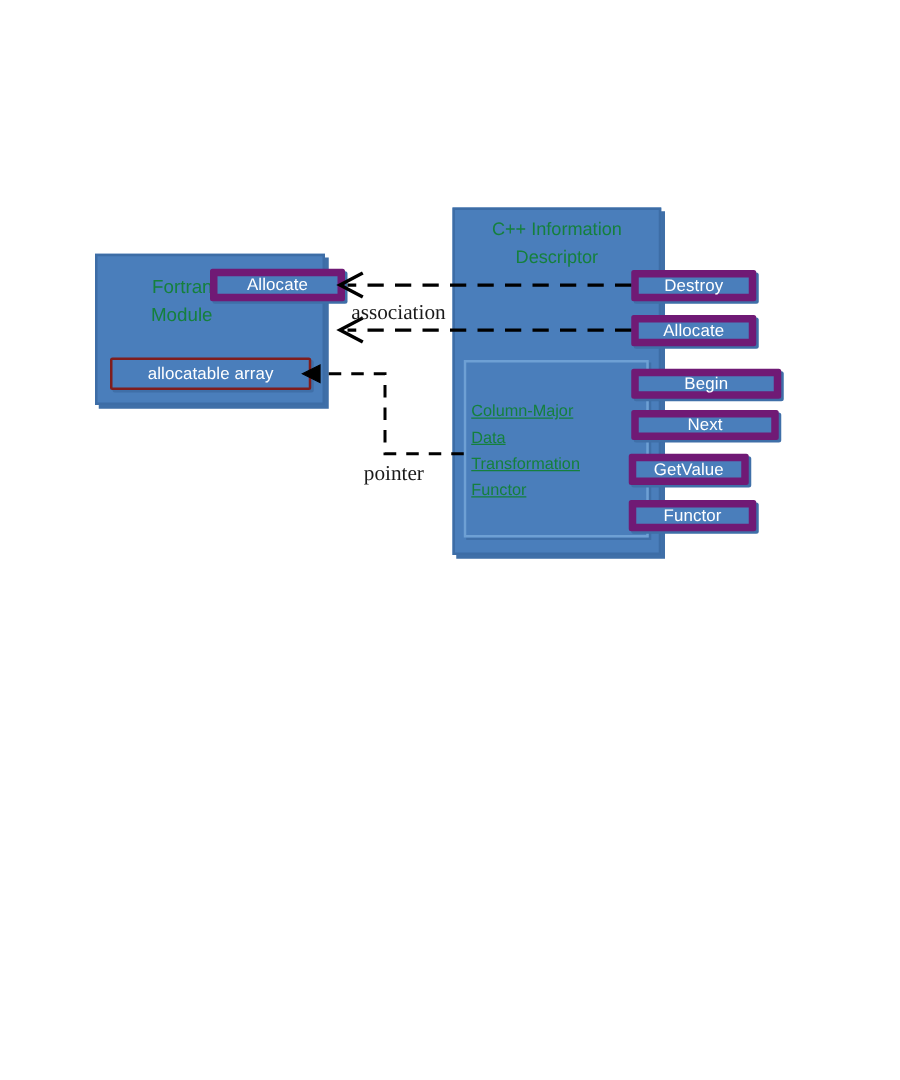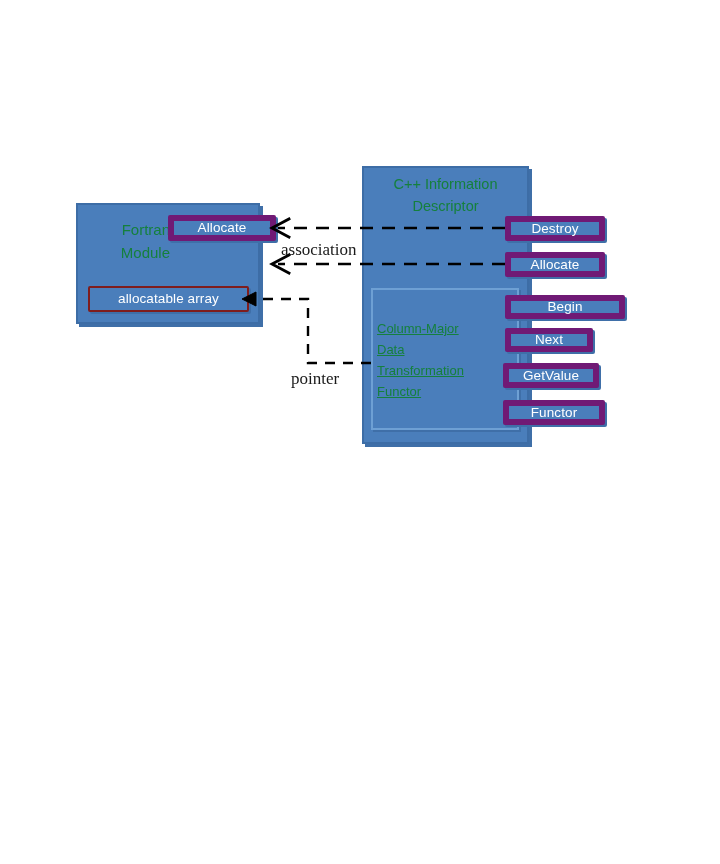--- a/index.html
+++ b/index.html
@@ -125,21 +125,21 @@
 
   <div class="node inner-panel" style="left:371px; top:288px; width:148px; height:142px;"></div>
 
   <div class="panel-title" style="left:377px; top:318px; width:120px; font-size:13px; line-height:1.62; text-align:left;text-decoration:underline;">Column-Major
 Data
 Transformation
 Functor</div>
 
   <div class="node op-node" style="left:505px; top:295px; width:120px; height:24px;">Begin</div>
 
-  <div class="node op-node" style="left:505px; top:328px; width:88px; height:24px;text-align:right;">Next</div>
+  <div class="node op-node" style="left:505px; top:328px; width:118px; height:24px;text-align:right;">Next</div>
 
   <div class="node op-node" style="left:503px; top:363px; width:96px; height:25px;">GetValue</div>
 
   <div class="node op-node" style="left:503px; top:400px; width:102px; height:25px;">Functor</div>
 
   <svg class="links" viewBox="0 0 720 864">
 
     <g>
       <line x1="505" y1="228" x2="278" y2="228" stroke="#000000" stroke-width="2.6" stroke-dasharray="13 9" stroke-linecap="butt"></line>
       <path d="M 289 219 L 272 228 L 289 237" fill="none" stroke="#000000" stroke-width="2.8" stroke-linecap="square" stroke-linejoin="miter"></path>

